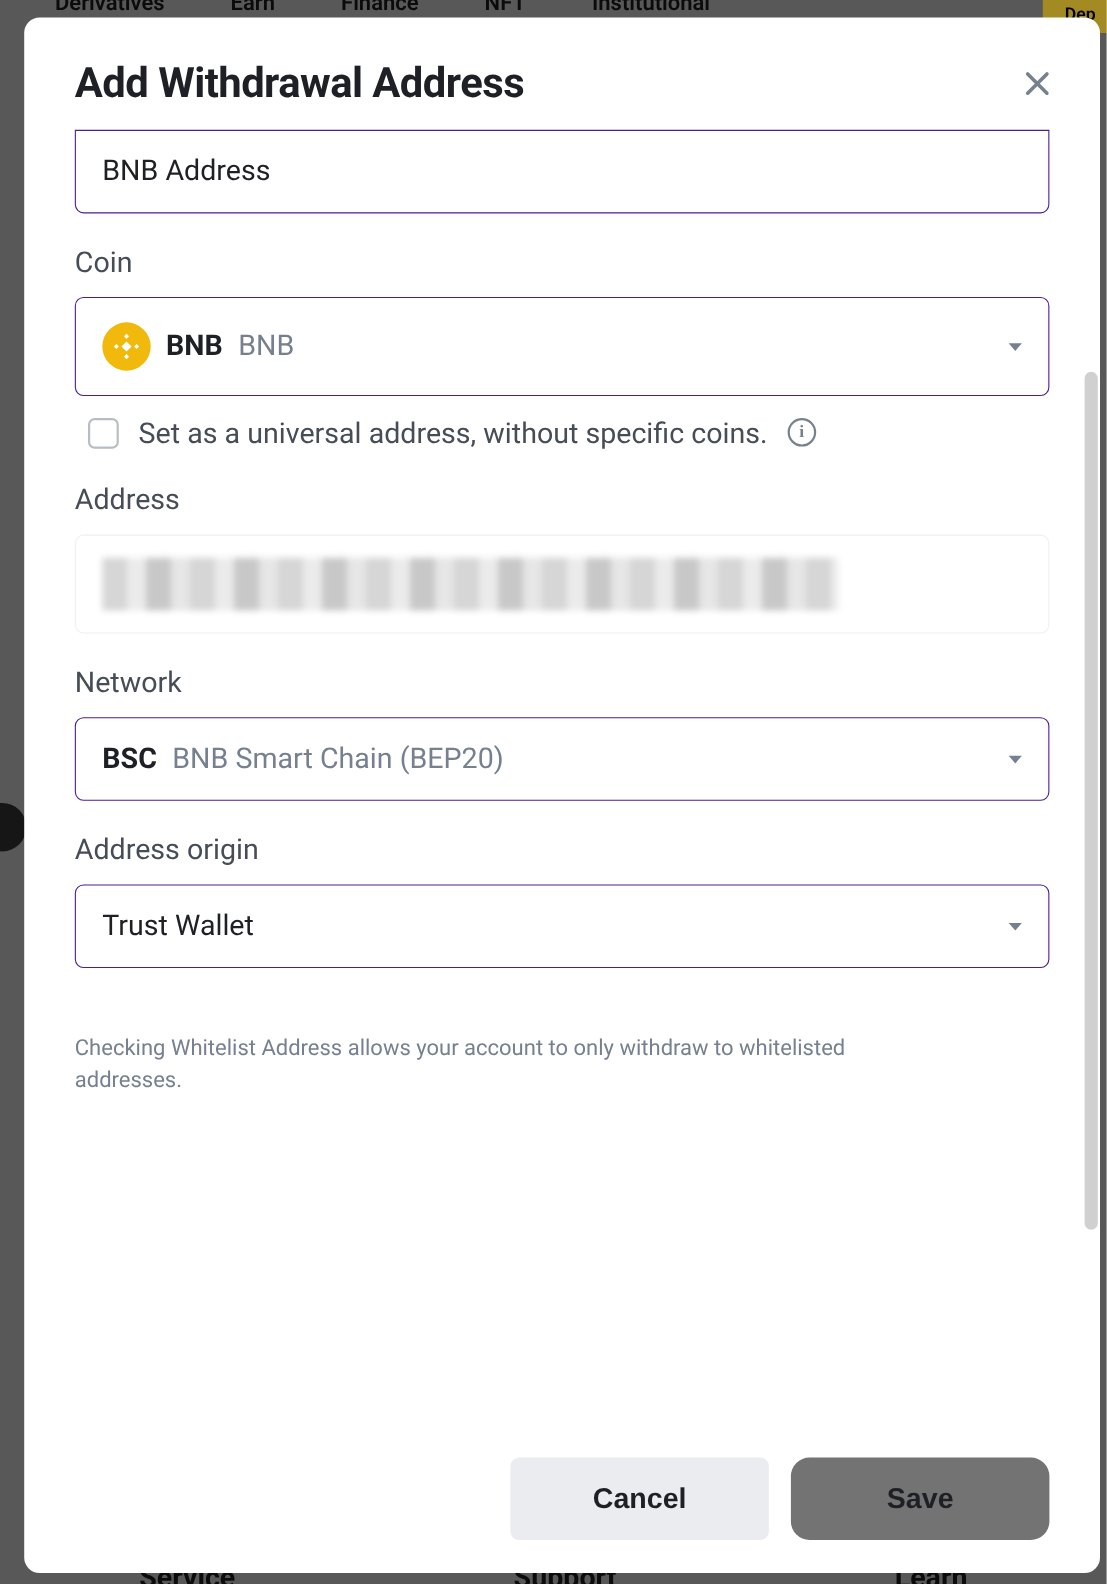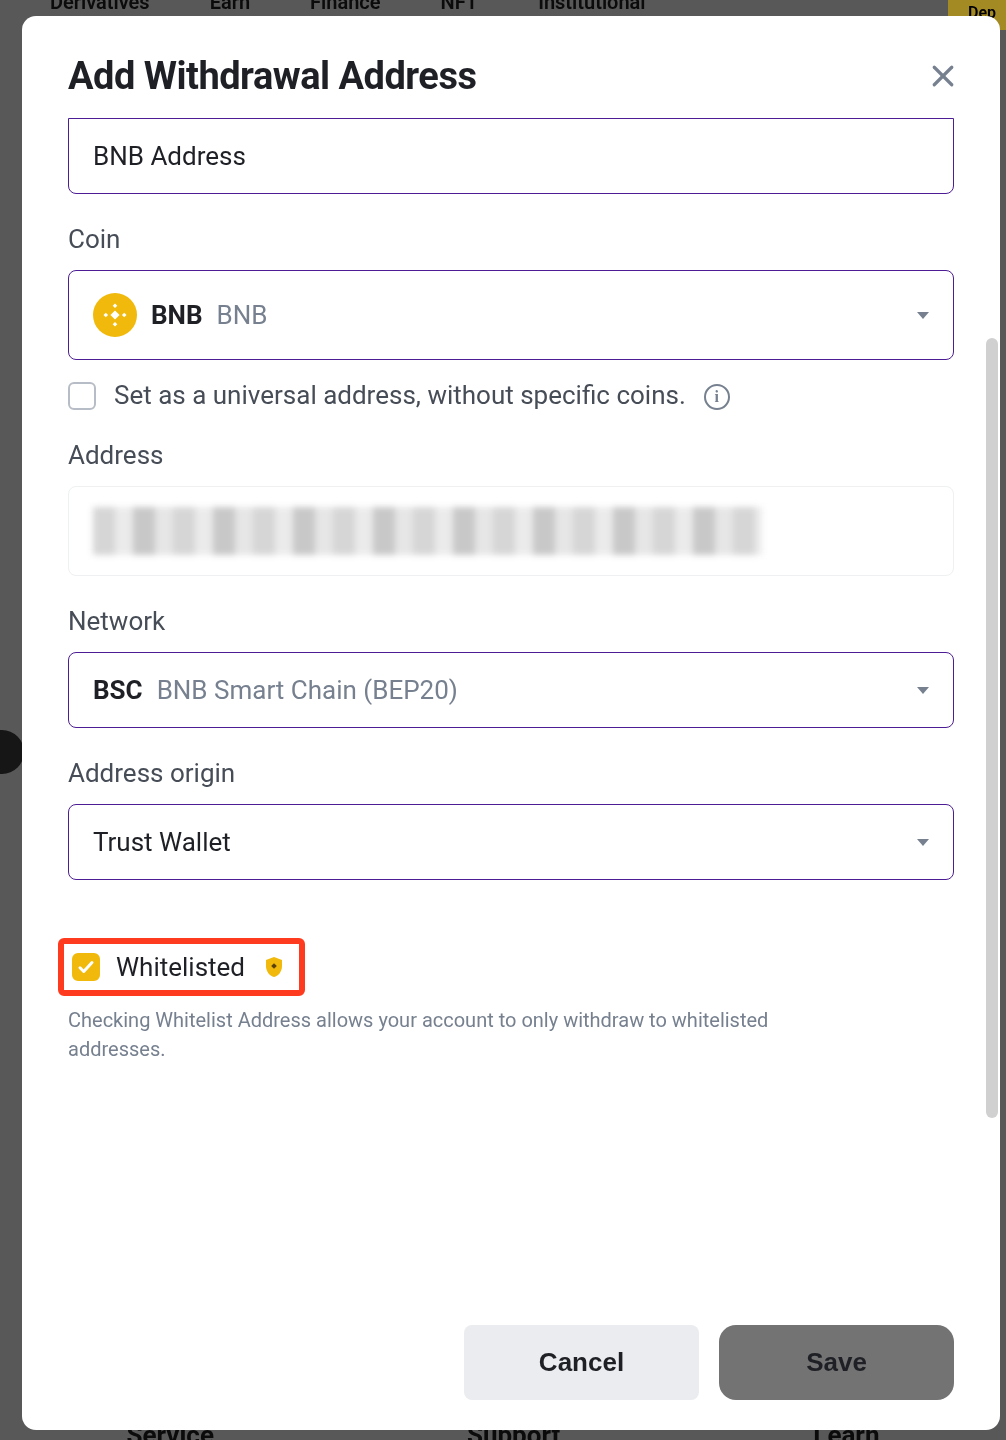--- a/index.html
+++ b/index.html
@@ -152,25 +152,26 @@
   .caret {
     margin-left: auto;
     width: 0; height: 0;
     border-left: 6px solid transparent;
     border-right: 6px solid transparent;
     border-top: 7px solid #76808F;
   }
 
   .checkbox-row {
     display: flex;
-    align-items: flex-end;
+    align-items: flex-start;
     gap: 18px;
     margin-top: 20px;
     font-size: 26px;
     color: #474D57;
+    margin-left: 12px;
   }
   .checkbox {
     width: 28px; height: 28px;
     border: 2px solid #B7BDC6;
     border-radius: 6px;
     flex-shrink: 0;
     cursor: pointer;
   }
   .checkbox.checked {
     background: #F0B90B;
@@ -344,34 +345,20 @@
 
     <div class="field">
       <div class="field-label">Address origin</div>
       <div class="select-box">
         <span>Trust Wallet</span>
         <span class="caret"></span>
       </div>
     </div>
 
     <div class="whitelist-wrap">
-      <div class="whitelist-box">
-        <span class="checkbox checked">
-          <svg width="18" height="18" viewBox="0 0 24 24" fill="none" stroke="#fff" stroke-width="4" stroke-linecap="round" stroke-linejoin="round">
-            <polyline points="4 13 9 18 20 6"></polyline>
-          </svg>
-        </span>
-        <span class="whitelist-text">Whitelisted</span>
-        <span class="shield-icon">
-          <svg width="24" height="24" viewBox="0 0 24 24">
-            <path d="M12 2 L20 5 V11 C20 17 16 21 12 22 C8 21 4 17 4 11 V5 Z" fill="#F0B90B"></path>
-            <rect x="10" y="9" width="4" height="4" transform="rotate(45 12 11)" fill="#5A4200"></rect>
-          </svg>
-        </span>
-      </div>
       <div class="whitelist-note">Checking Whitelist Address allows your account to only withdraw to whitelisted addresses.</div>
     </div>
 
     <div class="scrollbar-track"></div>
   </div>
 
   <div class="modal-footer">
     <button class="btn btn-secondary">Cancel</button>
     <button class="btn btn-primary">Save</button>
   </div>

